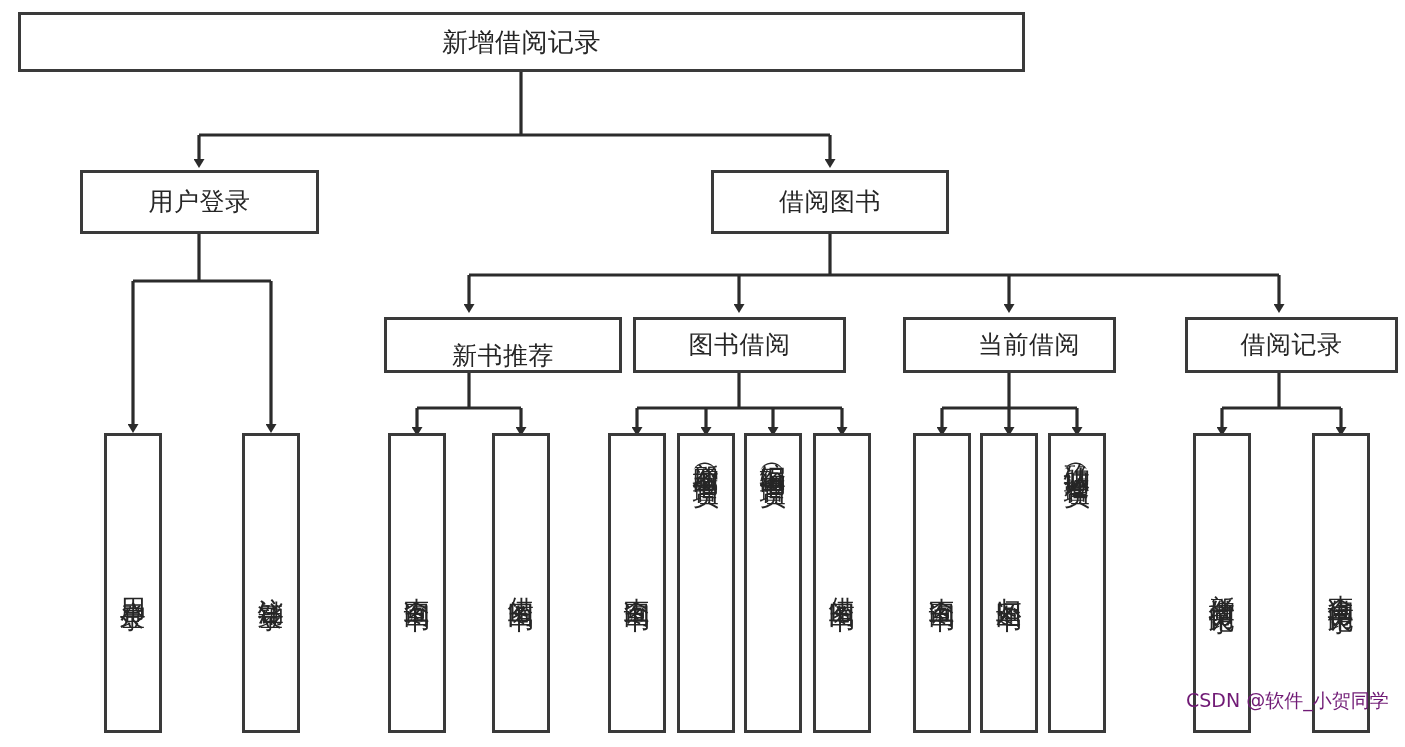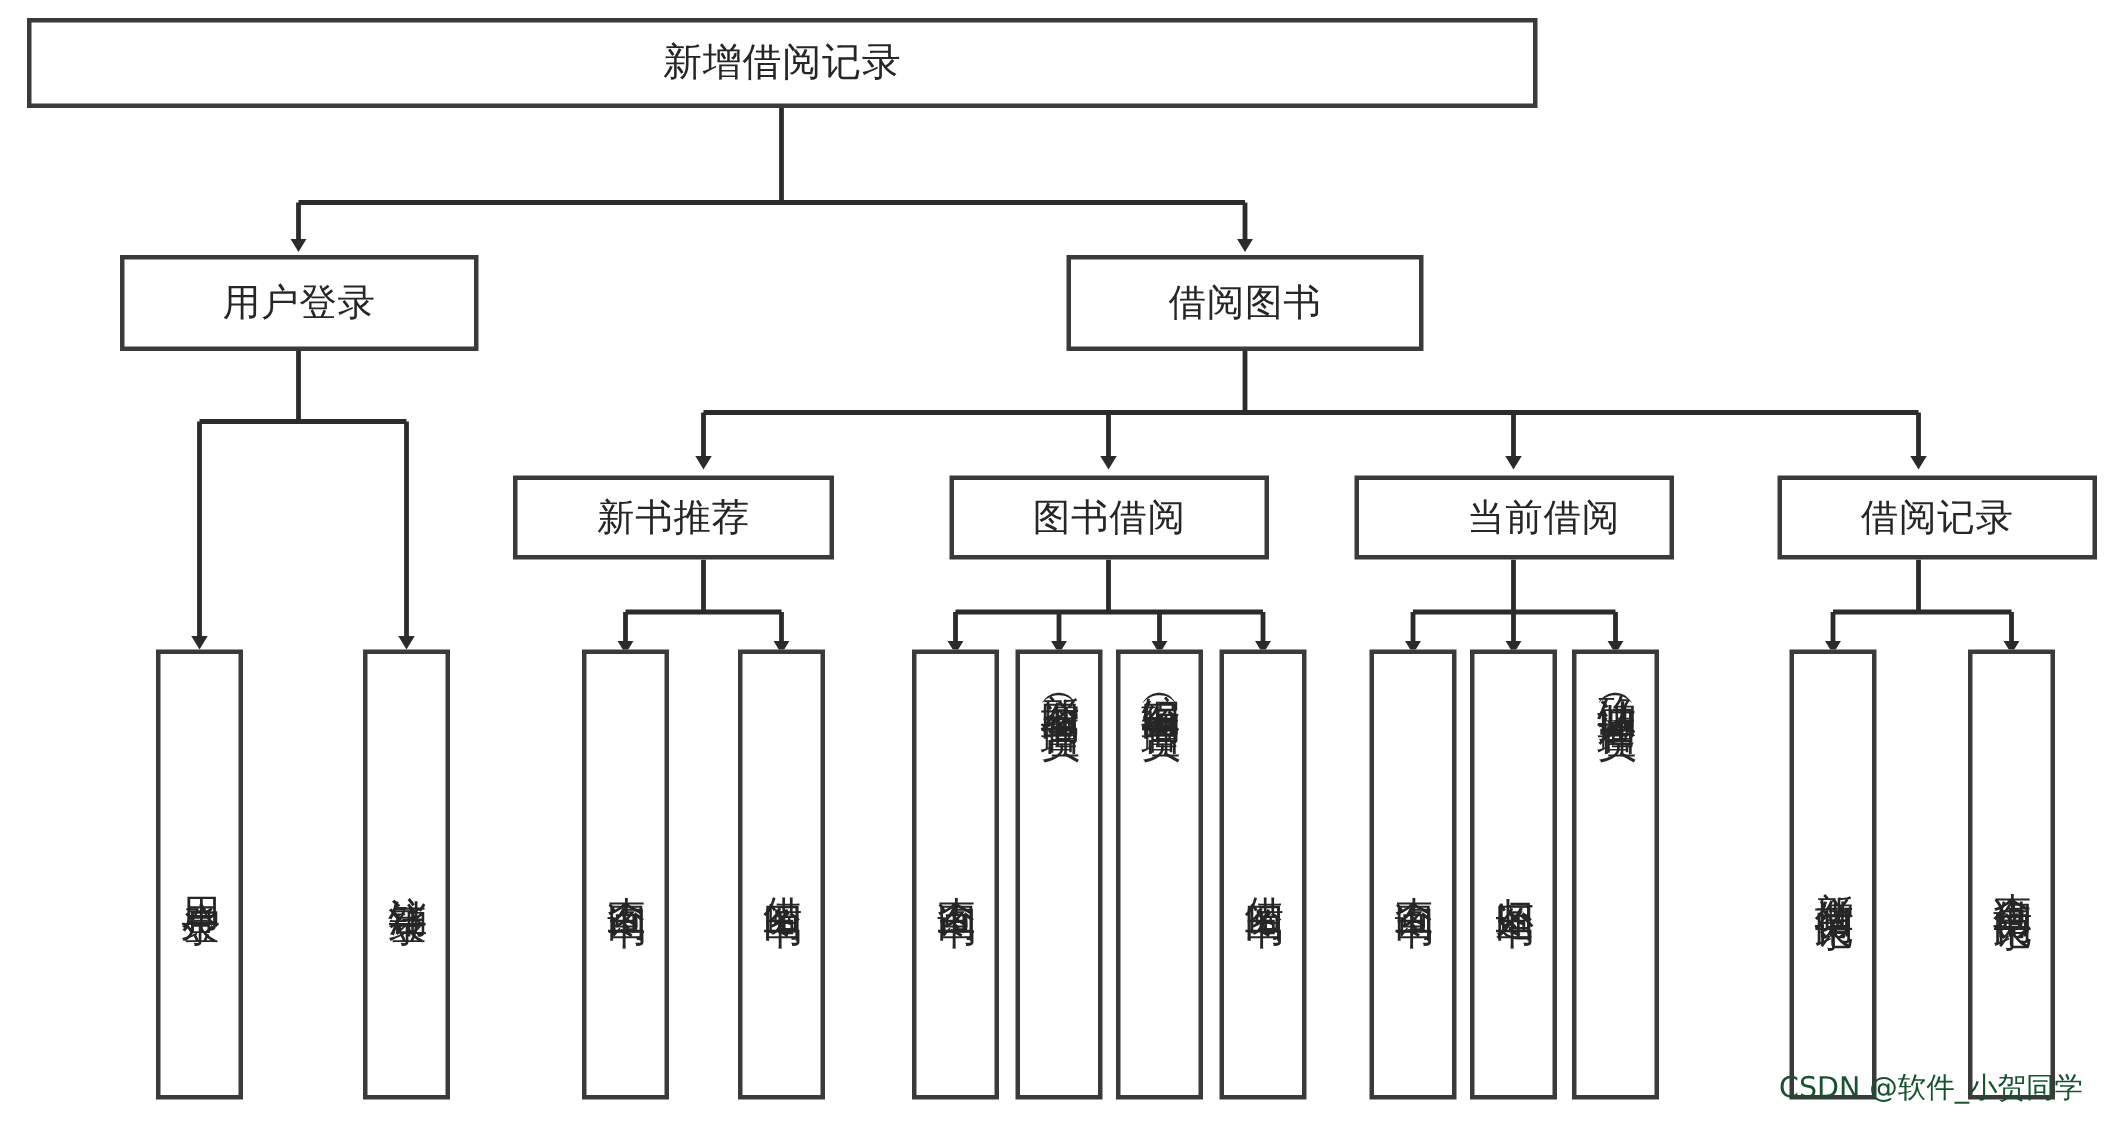--- a/index.html
+++ b/index.html
@@ -69,23 +69,23 @@
   }
   .node-v.align-top {
     align-items: flex-start;
   }
   .node-v.align-top .node-label {
     margin-top: 6px;
   }
   .watermark {
     position: absolute;
     left: 1186px;
-    top: 712px;
+    top: 688px;
     font-size: 19px;
-    color: #14532d;
+    color: #701a75;
     white-space: nowrap;
     font-family: "DejaVu Sans", "Liberation Sans", sans-serif;
   }
 </style>
 </head>
 <body>
 
 <div id="diagram-root">
 
   <svg id="svg-layer" viewBox="0 0 1405 747" xmlns="http://www.w3.org/2000/svg">
@@ -143,21 +143,21 @@
   </div>
 
   <div class="node-box node-h" style="left:80px; top:170px; width:239px; height:64px;">
     <span class="node-label">用户登录</span>
   </div>
 
   <div class="node-box node-h" style="left:711px; top:170px; width:238px; height:64px;">
     <span class="node-label">借阅图书</span>
   </div>
 
-  <div class="node-box node-h" style="left:342px; top:317px; width:214px; height:56px;">
+  <div class="node-box node-h" style="left:384px; top:317px; width:238px; height:56px;align-items:flex-end;">
     <span class="node-label">新书推荐</span>
   </div>
 
   <div class="node-box node-h" style="left:633px; top:317px; width:213px; height:56px;">
     <span class="node-label">图书借阅</span>
   </div>
 
   <div class="node-box node-h" style="left:903px; top:317px; width:213px; height:56px;padding-left:39px;">
     <span class="node-label">当前借阅</span>
   </div>

